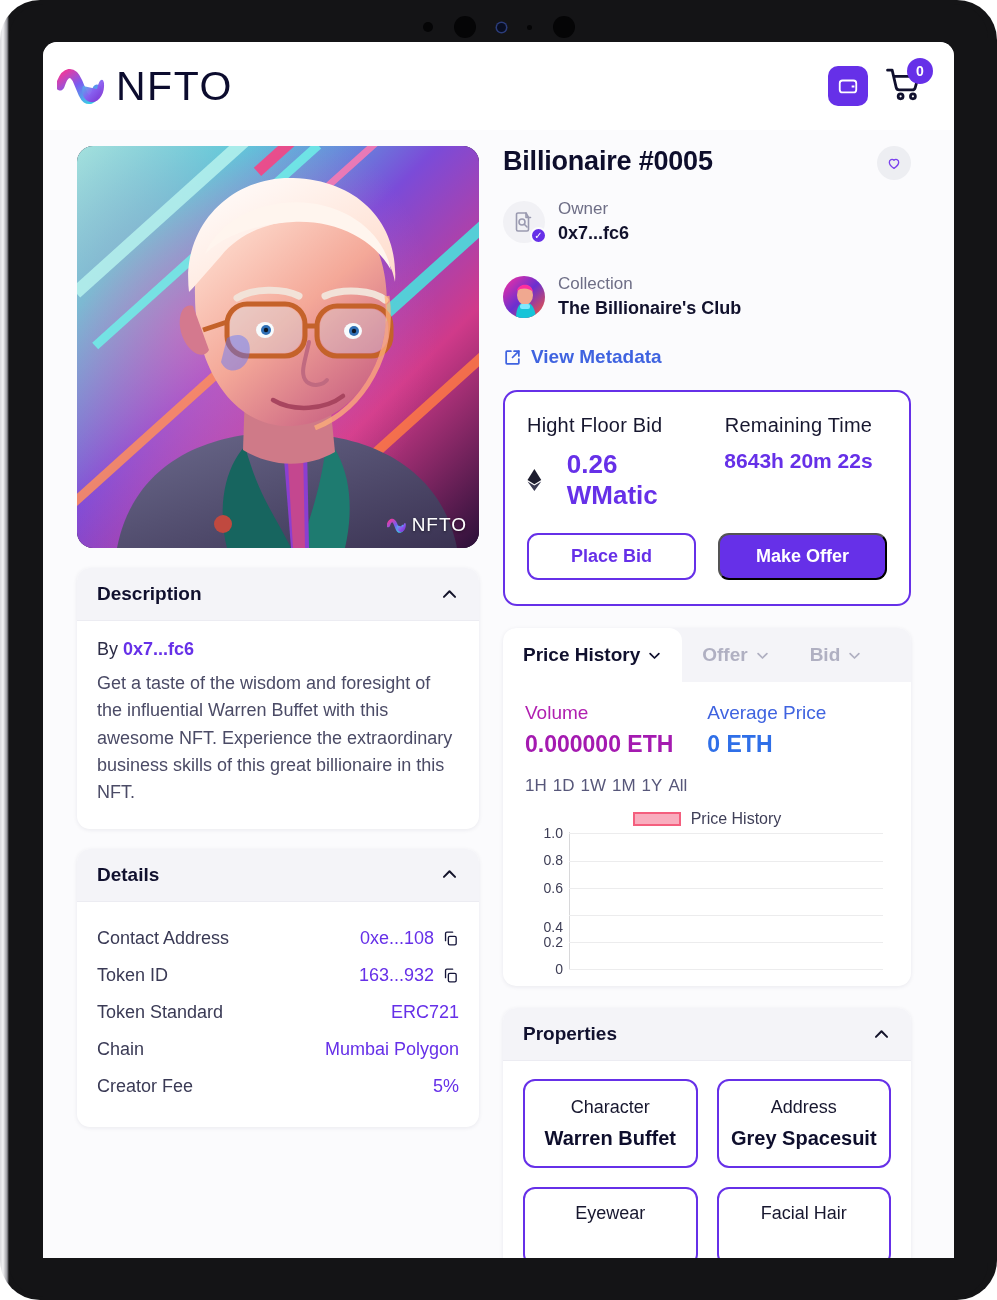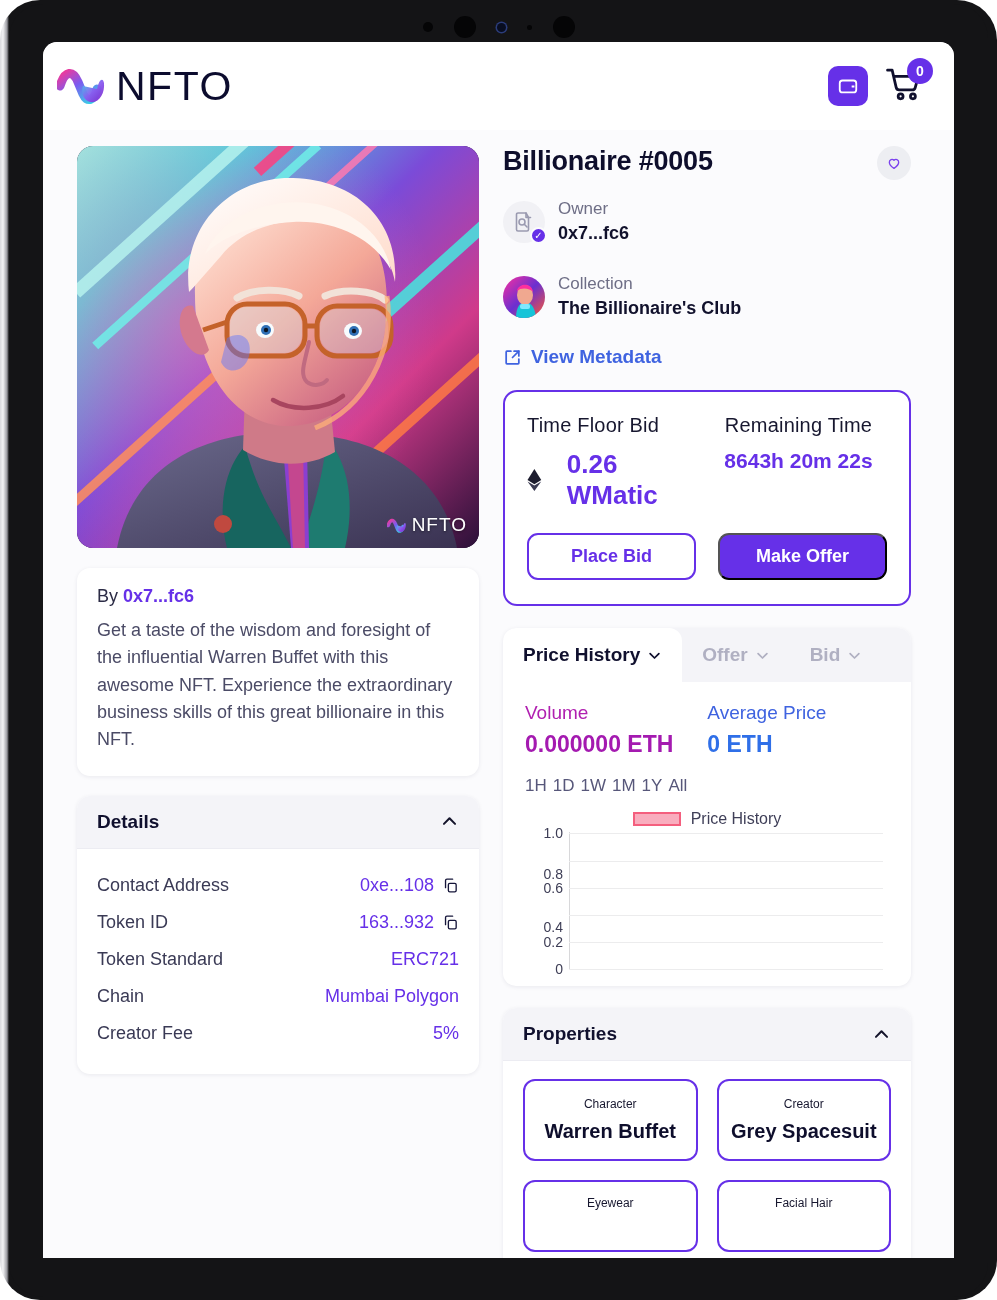--- a/index.html
+++ b/index.html
@@ -234,21 +234,21 @@
     box-shadow: 0 1px 4px rgba(25,25,60,.08); overflow: hidden;
   }
   #props-grid {
     display: grid; grid-template-columns: 1fr 1fr;
     gap: 19px; padding: 18px 20px 20px;
   }
   .prop-card {
     border: 2px solid #6630e8; border-radius: 12px;
     padding: 16px 8px; text-align: center; background: #fff;
   }
-  .prop-type { font-size: 12px; color: #17172f; }
+  .prop-type { font-size: 18px; color: #17172f; }
   .prop-val { margin-top: 9px; font-size: 20px; font-weight: 700; color: #0e0e2c; }
   .prop-card.clipped { padding: 14px 8px 40px; }
 </style>
 </head>
 <body>
 
 <div id="device">
   <div id="bezel"></div>
 
   <div id="camera-bar">
@@ -390,20 +390,26 @@
           <div id="art-watermark">
             <svg width="20" height="19" viewBox="0 0 50 46">
               <path d="M3 23 C8 7, 16 7, 21 19 L26 31 C30 40, 37 38, 40 26" fill="none" stroke="url(#lg1)" stroke-width="9" stroke-linecap="round"></path>
               <path d="M40 26 C42 16, 46 14, 47 20 C48 30, 42 41, 33 39 C26 37, 24 29, 26 23" fill="url(#lg2)"></path>
             </svg>
             <span>NFTO</span>
           </div>
         </div>
 
         <div class="panel">
+          <div class="panel-head">
+            <span class="panel-title">Description</span>
+            <svg class="chev" width="19" height="19" viewBox="0 0 24 24" fill="none" stroke="currentColor" stroke-width="2.6" stroke-linecap="round" stroke-linejoin="round">
+              <path d="M5 15l7-7 7 7"></path>
+            </svg>
+          </div>
           <div class="panel-body">
             <div class="desc-by">
               <span>By</span>
               <a href="#">0x7...fc6</a>
             </div>
             <div class="desc-text">Get a taste of the wisdom and foresight of the influential Warren Buffet with this awesome NFT. Experience the extraordinary business skills of this great billionaire in this NFT.</div>
           </div>
         </div>
 
         <div class="panel">
@@ -519,21 +525,21 @@
             <path d="M10 4H5a1 1 0 0 0-1 1v14a1 1 0 0 0 1 1h14a1 1 0 0 0 1-1v-5"></path>
             <path d="M14 4h6v6"></path>
               <path d="M20 4l-8 8"></path>
           </svg>
           <span>View Metadata</span>
         </a>
 
         <div id="bid-card">
           <div id="bid-grid">
             <div class="bid-col">
-              <div class="bid-head">Time  Floor  Bid</div>
+              <div class="bid-head">Hight  Floor  Bid</div>
               <div class="bid-price">
                 <svg width="16" height="22" viewBox="0 0 16 24">
                   <path d="M8 0 L15.5 12 L8 16.5 L0.5 12 Z" fill="#1c1c2e"></path>
                   <path d="M8 18 L15.5 13.5 L8 24 L0.5 13.5 Z" fill="#3a3a52"></path>
                 </svg>
                 <span>0.26 WMatic</span>
               </div>
             </div>
             <div class="bid-col right">
               <div class="bid-head">Remaining Time</div>
@@ -591,21 +597,21 @@
               <div id="chart-legend">
                 <span id="legend-swatch"></span>
                 <span>Price History</span>
               </div>
               <div id="plot">
                 <div id="yaxis"></div>
                 <div id="xaxis"></div>
               <div class="gridline" style="top: 1px;"></div>
                   <div class="ytick" style="top: 1px;">1.0</div>
                   <div class="gridline" style="top: 28.2px;"></div>
-                  <div class="ytick" style="top: 42px; text-align: right;">0.8</div>
+                  <div class="ytick" style="top: 28px; text-align: right;">0.8</div>
                   <div class="gridline" style="top: 55.4px;"></div>
                   <div class="ytick" style="top: 55.4px;">0.6</div>
                   <div class="gridline" style="top: 82.6px;"></div>
                   <div class="ytick" style="top: 95px;">0.4</div>
                   <div class="gridline" style="top: 109.8px;"></div>
                   <div class="ytick" style="top: 109.8px;">0.2</div>
                   <div class="gridline" style="top: 137px;"></div>
                   <div class="ytick" style="top: 137px;">0</div>
                 </div>
             </div>
@@ -618,21 +624,21 @@
             <svg class="chev" width="19" height="19" viewBox="0 0 24 24" fill="none" stroke="currentColor" stroke-width="2.6" stroke-linecap="round" stroke-linejoin="round">
               <path d="M5 15l7-7 7 7"></path>
             </svg>
           </div>
           <div id="props-grid">
   <div class="prop-card">
     <div class="prop-type">Character</div>
     <div class="prop-val">Warren Buffet</div>
   </div>
   <div class="prop-card">
-    <div class="prop-type">Creator</div>
+    <div class="prop-type">Address</div>
     <div class="prop-val">Grey Spacesuit</div>
   </div>
   <div class="prop-card clipped">
     <div class="prop-type">Eyewear</div>
 
   </div>
   <div class="prop-card clipped">
     <div class="prop-type">Facial Hair</div>
 
   </div>

